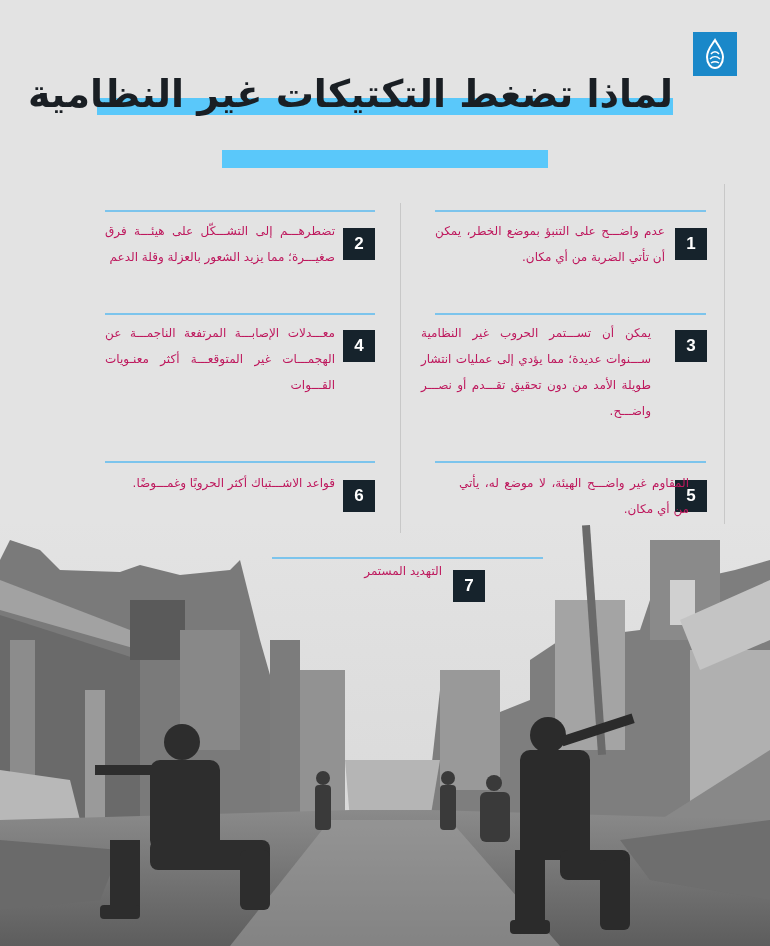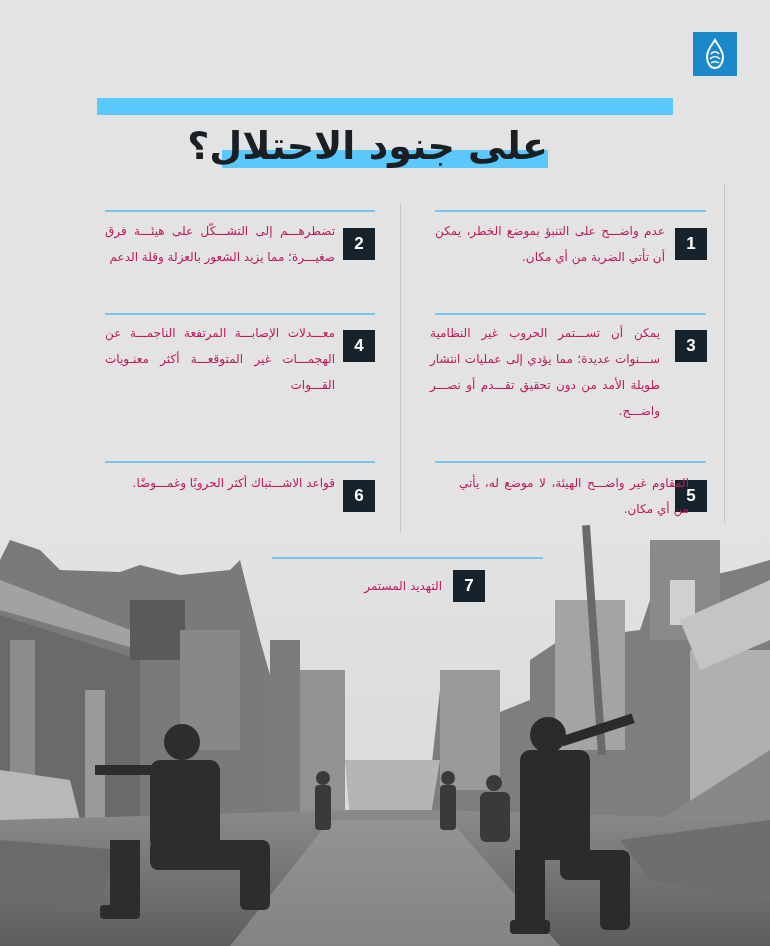--- a/index.html
+++ b/index.html
@@ -112,42 +112,42 @@
   </div>
 
   <div class="logo">
     <svg width="26" height="32" viewBox="0 0 26 32">
       <path d="M13 2 C9 8 5 12 5 19 C5 26 9 30 13 30 C17 30 21 26 21 19 C21 13 17 9 13 2 Z" fill="none" stroke="#ffffff" stroke-width="2"></path>
       <path d="M9 16 C11 13 15 13 17 16 M8 21 C11 18 15 18 18 21 M9 25 C12 23 14 23 17 25" fill="none" stroke="#ffffff" stroke-width="1.5"></path>
     </svg>
   </div>
 
   <div class="title-hl" style="left:97px; top:98px; width:576px; height:17px;"></div>
+  <div class="title-line" style="left:97px; width:576px; top:72px;">لماذا تضغط التكتيكات غير النظامية</div>
   <div class="title-hl" style="left:222px; top:150px; width:326px; height:18px;"></div>
-  <div class="title-line" style="left:222px; width:326px; top:124px;">على جنود الاحتلال؟</div>
 
   <div class="vline" style="left:400px; top:203px; height:330px;"></div>
   <div class="vline" style="left:724px; top:184px; height:340px;"></div>
 
   <div class="item" style="left:0; top:0;">
     <div class="rule" style="left:435px; top:210px; width:271px;"></div>
     <div class="badge" style="left:675px; top:228px;">1</div>
     <div class="text" style="left:435px; top:218px; width:230px;">عدم واضـــح على التنبؤ بموضع الخطر، يمكن أن تأتي الضربة من أي مكان.</div>
   </div>
 
   <div class="item" style="left:0; top:0;">
     <div class="rule" style="left:105px; top:210px; width:270px;"></div>
     <div class="badge" style="left:343px; top:228px;">2</div>
     <div class="text" style="left:105px; top:218px; width:230px;">تضطرهـــم إلى التشـــكّل على هيئـــة فرق صغيـــرة؛ مما يزيد الشعور بالعزلة وقلة الدعم</div>
   </div>
 
   <div class="item" style="left:0; top:0;">
     <div class="rule" style="left:435px; top:313px; width:271px;"></div>
     <div class="badge" style="left:675px; top:330px;">3</div>
-    <div class="text" style="left:430px; top:320px; width:230px;">يمكن أن تســـتمر الحروب غير النظامية ســـنوات عديدة؛ مما يؤدي إلى عمليات انتشار طويلة الأمد من دون تحقيق تقـــدم أو نصـــر واضـــح.</div>
+    <div class="text" style="left:421px; top:320px; width:230px;">يمكن أن تســـتمر الحروب غير النظامية ســـنوات عديدة؛ مما يؤدي إلى عمليات انتشار طويلة الأمد من دون تحقيق تقـــدم أو نصـــر واضـــح.</div>
   </div>
 
   <div class="item" style="left:0; top:0;">
     <div class="rule" style="left:105px; top:313px; width:270px;"></div>
     <div class="badge" style="left:343px; top:330px;">4</div>
     <div class="text" style="left:105px; top:320px; width:230px;">معـــدلات الإصابـــة المرتفعة الناجمـــة عن الهجمـــات غير المتوقعـــة أكثر معنـويات القـــوات</div>
   </div>
 
   <div class="item" style="left:0; top:0;">
     <div class="rule" style="left:435px; top:461px; width:271px;"></div>
@@ -157,16 +157,16 @@
 
   <div class="item" style="left:0; top:0;">
     <div class="rule" style="left:105px; top:461px; width:270px;"></div>
     <div class="badge" style="left:343px; top:480px;">6</div>
     <div class="text" style="left:105px; top:470px; width:230px;">قواعد الاشـــتباك أكثر الحروبًا وغمـــوضًا.</div>
   </div>
 
   <div class="item" style="left:0; top:0;">
     <div class="rule" style="left:272px; top:557px; width:271px;"></div>
     <div class="badge" style="left:453px; top:570px;">7</div>
-    <div class="text" style="left:280px; top:573px; width:162px; text-align:center;">التهديد المستمر</div>
+    <div class="text" style="left:280px; top:558px; width:162px; text-align:center;">التهديد المستمر</div>
   </div>
 
 </div>
 
 </body></html>

